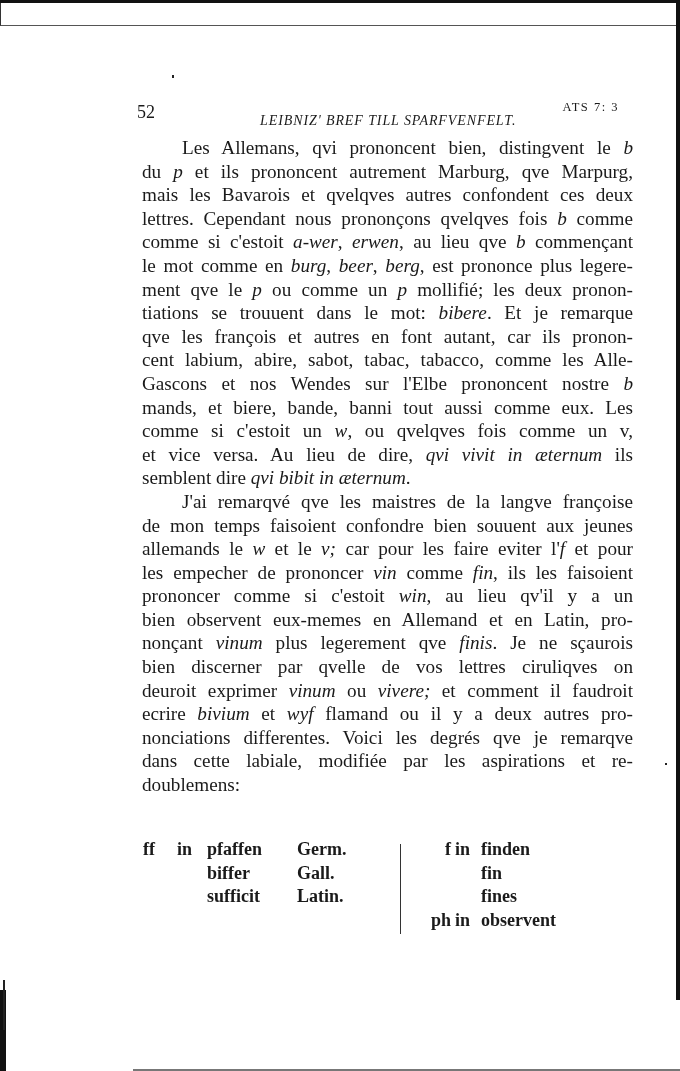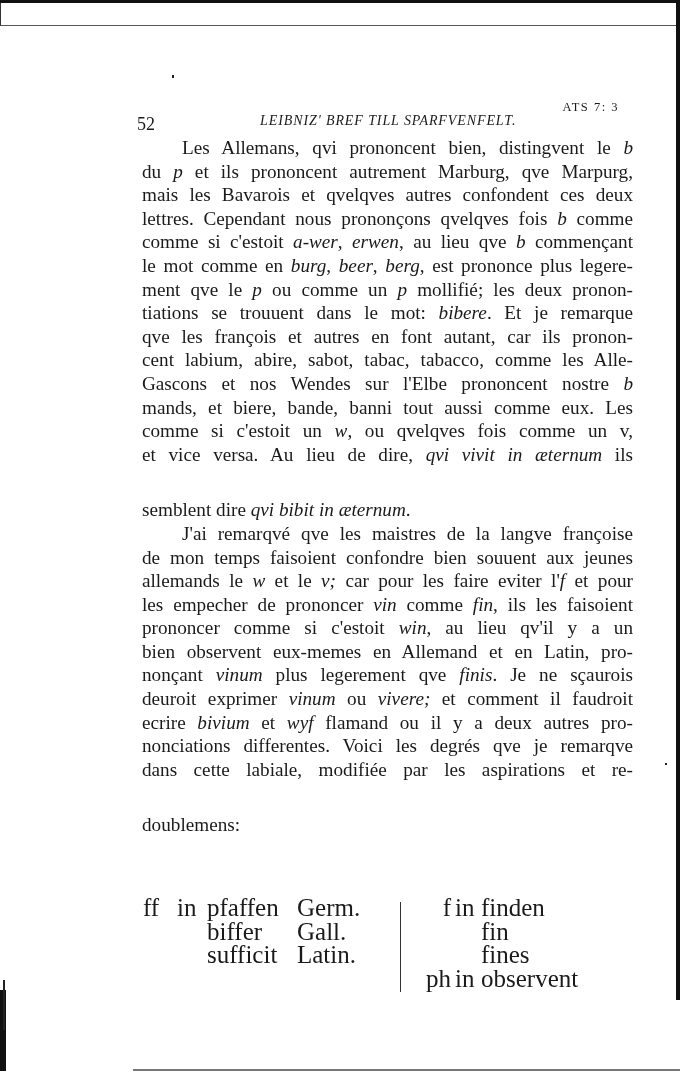--- a/index.html
+++ b/index.html
@@ -11,34 +11,34 @@
     
     .edge-top { position: absolute; left: 0; top: 0; width: 680px; height: 3px; background: #111; }
     .top-box { position: absolute; left: 0; top: 3px; width: 676px; height: 22px; border-left: 1px solid #333; border-bottom: 1px solid #555; background: #fff; }
     .edge-right { position: absolute; right: 0; top: 0; width: 4px; height: 1000px; background: #111; }
     .edge-left { position: absolute; left: 0; top: 990px; width: 6px; height: 81px; background: #111; }
     .edge-left-thin { position: absolute; left: 3px; top: 980px; width: 2px; height: 50px; background: #222; }
     .edge-bottom { position: absolute; left: 133px; bottom: 0; width: 547px; height: 2px; background: #777; }
     .speck { position: absolute; width: 2px; height: 3px; background: #222; }
 
     .running-head { position: absolute; top: 98px; left: 137px; width: 491px; height: 24px; font-size: 17px; }
-    .page-number { position: absolute; left: 0; top: 16px; font-size: 18px; }
+    .page-number { position: absolute; left: 0; top: 4px; font-size: 18px; }
     .head-title { position: absolute; left: 123px; top: 15px; font-size: 14px; letter-spacing: 0.9px; font-variant: small-caps; text-transform: uppercase; font-style: italic; }
     .head-ref { position: absolute; right: 9px; top: 2px; font-size: 12.5px; letter-spacing: 1.5px; }
 
     .body-text {
       position: absolute; top: 136px; left: 142px; width: 491px;
       font-size: 19.2px; line-height: 23.6px; text-align: justify;
     }
     .line { display: block; text-align: justify; text-align-last: justify; white-space: nowrap; height: 23.6px; overflow: visible; }
-    .line.last { text-align-last: left; margin-top: 32px; }
+    .line.last { text-align-last: left; }
     .line.indent { padding-left: 40px; }
     .body-text i { font-style: italic; }
 
-    .table-area { position: absolute; top: 896px; left: 143px; width: 480px; height: 100px; font-size: 25px; line-height: 23.6px; }
+    .table-area { position: absolute; top: 838px; left: 143px; width: 480px; height: 100px; font-size: 18px; line-height: 23.6px; font-weight: bold; }
     .col-left { position: absolute; left: 0; top: 0; }
     .col-right { position: absolute; left: 272px; top: 0; }
     .divider { position: absolute; left: 257px; top: 6px; width: 1px; height: 90px; background: #333; }
     .row { display: flex; height: 23.6px; white-space: nowrap; }
     .lc1 { width: 34px; }
     .lc2 { width: 30px; }
     .lc3 { width: 90px; }
     .rc1 { width: 36px; text-align: right; padding-right: 4px; }
     .rc2 { width: 26px; }
   </style>
@@ -76,20 +76,21 @@
     <span class="line">comme si c'estoit un <i>w</i>, ou qvelqves fois comme un v,</span>
     <span class="line">et vice versa. Au lieu de dire, <i>qvi vivit in æternum</i> ils</span>
     <span class="line last">semblent dire <i>qvi bibit in æternum</i>.</span>
     <span class="line indent">J'ai remarqvé qve les maistres de la langve françoise</span>
     <span class="line">de mon temps faisoient confondre bien souuent aux jeunes</span>
     <span class="line">allemands le <i>w</i> et le <i>v;</i> car pour les faire eviter l'<i>f</i> et pour</span>
     <span class="line">les empecher de prononcer <i>vin</i> comme <i>fin</i>, ils les faisoient</span>
     <span class="line">prononcer comme si c'estoit <i>win</i>, au lieu qv'il y a un</span>
     <span class="line">bien observent eux-memes en Allemand et en Latin, pro-</span>
     <span class="line">nonçant <i>vinum</i> plus legerement qve <i>finis</i>. Je ne sçaurois</span>
+    <span class="line">bien discerner par qvelle de vos lettres ciruliqves on</span>
     <span class="line">deuroit exprimer <i>vinum</i> ou <i>vivere;</i> et comment il faudroit</span>
     <span class="line">ecrire <i>bivium</i> et <i>wyf</i> flamand ou il y a deux autres pro-</span>
     <span class="line">nonciations differentes. Voici les degrés qve je remarqve</span>
     <span class="line">dans cette labiale, modifiée par les aspirations et re-</span>
     <span class="line last">doublemens:</span>
   </div>
 
 <div class="table-area">
   <div class="col-left">
     <div class="row">

